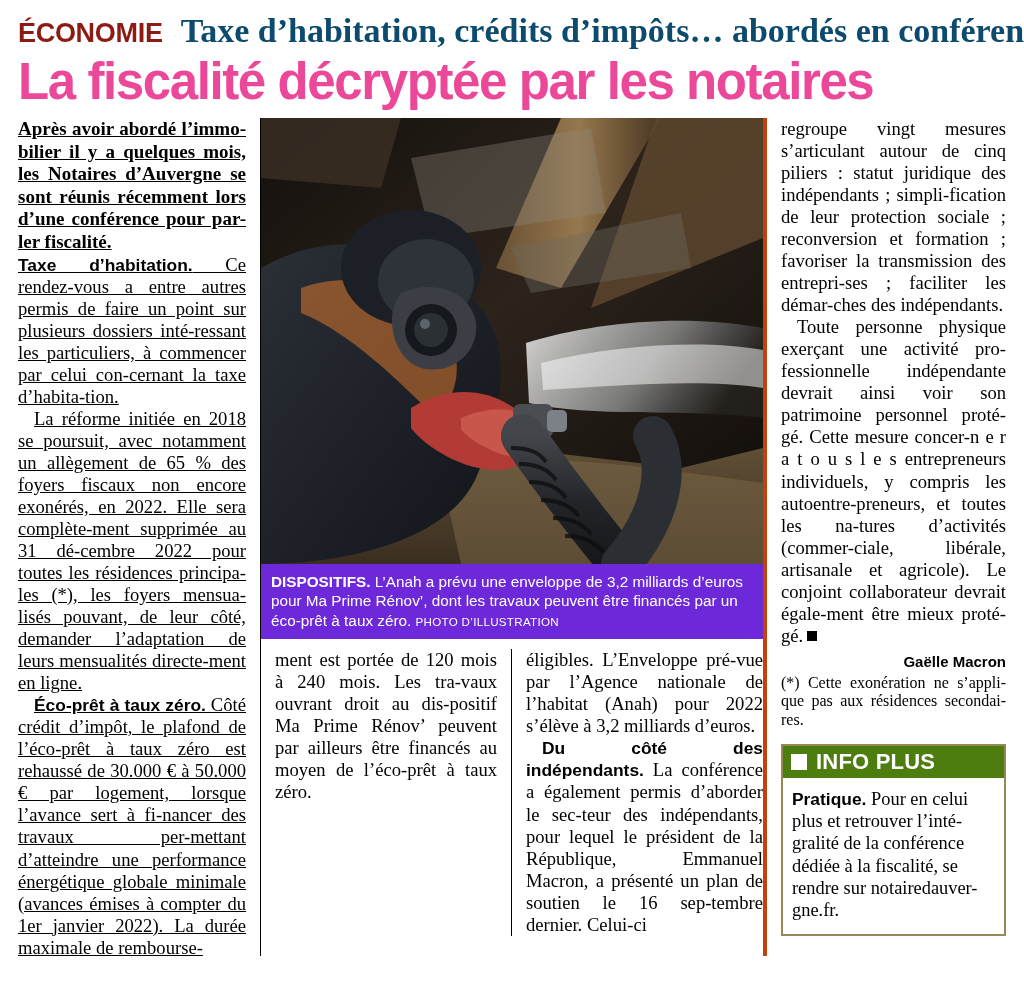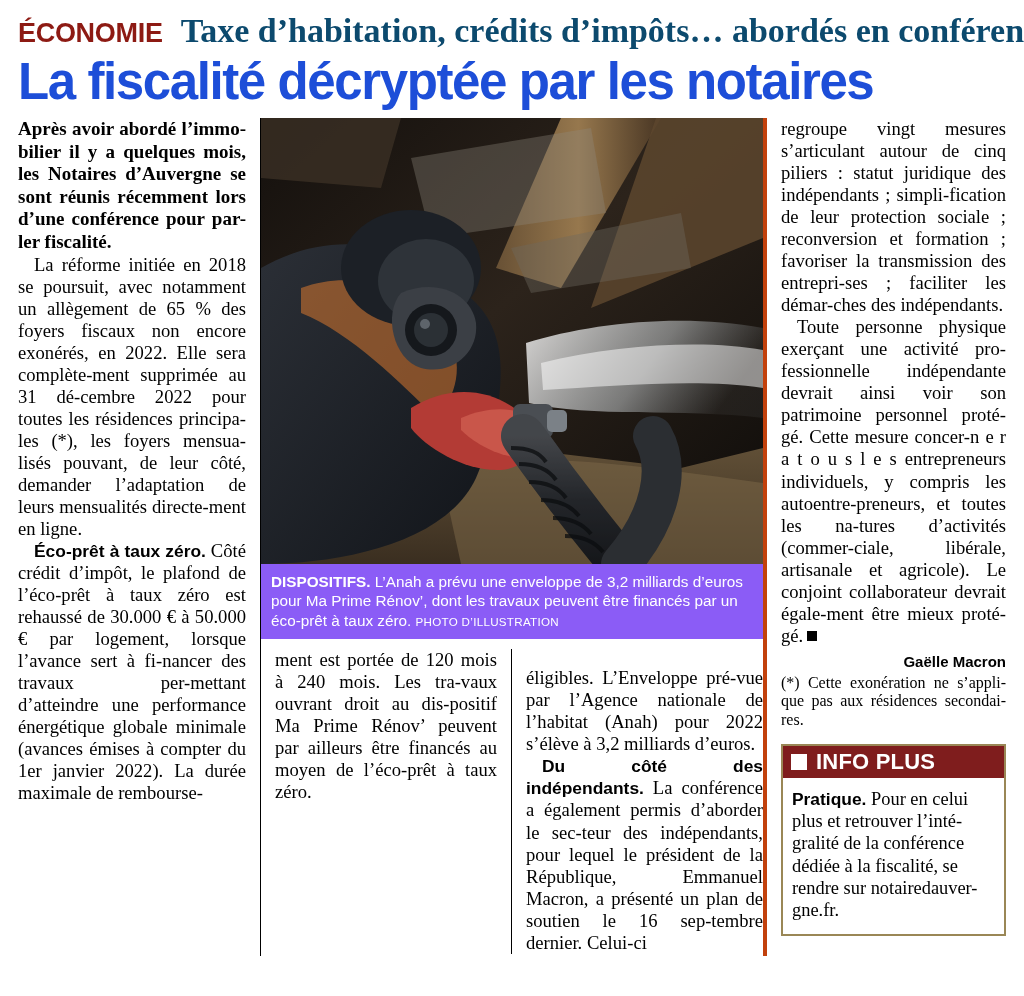--- a/index.html
+++ b/index.html
@@ -54,33 +54,33 @@
   }
 
   
   .headline {
     font-family: "Liberation Sans", sans-serif;
     font-weight: bold;
     font-size: 51px;
     line-height: 1.02;
     letter-spacing: -1.4px;
     margin: 8px 0 10px 0;
-    color: #1d4ed8;
+    color: #ec4899;
   }
 
   
   .columns {
     display: flex;
     gap: 0;
     height: 838px;
   }
   .col {
     box-sizing: border-box;
   }
-  .col1 { width: 244px; padding-right: 14px; }
+  .col1 { width: 244px; padding-right: 14px; text-decoration: underline; }
   .mid  { width: 502px; }
   .col4 { width: 244px; padding-left: 14px; border-left: 4px solid #c2410c; }
 
   .col1 { border-right: 1px solid #000; }
 
   p {
     margin: 0 0 0 0;
     font-size: 18.6px;
     line-height: 1.185;
     text-align: justify;
@@ -108,21 +108,21 @@
   .photo {
     position: relative;
     width: 100%;
     height: 446px;
     overflow: hidden;
     background: #241c17;
   }
   .photo svg { display: block; width: 100%; height: 100%; }
 
   .caption {
-    background: #8b5cf6;
+    background: #6d28d9;
     color: #ffffff;
     font-family: "Liberation Sans", sans-serif;
     font-size: 15.3px;
     line-height: 1.27;
     padding: 8px 10px 9px 10px;
     box-sizing: border-box;
   }
   .caption b { font-weight: bold; }
   .caption .credit {
     font-size: 11.6px;
@@ -132,21 +132,21 @@
   
   .mid-cols {
     display: flex;
     gap: 0;
   }
   .mid-col {
     width: 251px;
     box-sizing: border-box;
   }
   .mid-col-a { padding: 0 14px 0 14px; border-right: 1px solid #000; }
-  .mid-col-b { padding: 0 0 0 14px; margin-top: 18px; }
+  .mid-col-b { padding: 0 0 0 14px; }
 
   
   .byline {
     text-align: right;
     font-family: "Liberation Sans", sans-serif;
     font-weight: bold;
     font-size: 15px;
     margin-top: 6px;
     margin-bottom: 4px;
   }
@@ -165,21 +165,21 @@
     top: -1px;
   }
 
   
   .infoplus {
     margin-top: 14px;
     border: 2px solid #9a8756;
     box-sizing: border-box;
   }
   .infoplus-head {
-    background: #7f1d1d;
+    background: #4d7c0f;
     color: #ffffff;
     display: flex;
     align-items: center;
     gap: 9px;
     padding: 5px 8px;
   }
   .infoplus-head .sq {
     width: 16px;
     height: 16px;
     background: #ffffff;
@@ -214,20 +214,23 @@
     <span class="kicker-square"></span>
     <span class="kicker-text">Taxe d’habitation, crédits d’impôts… abordés en conférence</span>
   </div>
 
   <h1 class="headline">La fiscalité décryptée par les notaires</h1>
 
   <div class="columns">
 
     <div class="col col1">
       <p class="chapo">Après avoir abordé l’immo-bilier il y a quelques mois, les Notaires d’Auvergne se sont réunis récemment lors d’une conférence pour par-ler fiscalité.</p>
+      <p class="no-indent" style="text-indent:16px;">
+        <span class="lead-in">Taxe d’habitation.</span><span> Ce rendez-vous a entre autres permis de faire un point sur plusieurs dossiers inté-ressant les particuliers, à commencer par celui con-cernant la taxe d’habita-tion.</span>
+      </p>
       <p>La réforme initiée en 2018 se poursuit, avec notamment un allègement de 65 % des foyers fiscaux non encore exonérés, en 2022. Elle sera complète-ment supprimée au 31 dé-cembre 2022 pour toutes les résidences principa-les (*), les foyers mensua-lisés pouvant, de leur côté, demander l’adaptation de leurs mensualités directe-ment en ligne.</p>
       <p>
         <span class="lead-in">Éco-prêt à taux zéro.</span><span> Côté crédit d’impôt, le plafond de l’éco-prêt à taux zéro est rehaussé de 30.000 € à 50.000 € par logement, lorsque l’avance sert à fi-nancer des travaux per-mettant d’atteindre une performance énergétique globale minimale (avances émises à compter du 1er janvier 2022). La durée maximale de rembourse-</span>
       </p>
     </div>
 
     <div class="col mid">
 
       <div class="photo-wrap">
         <div class="photo">

